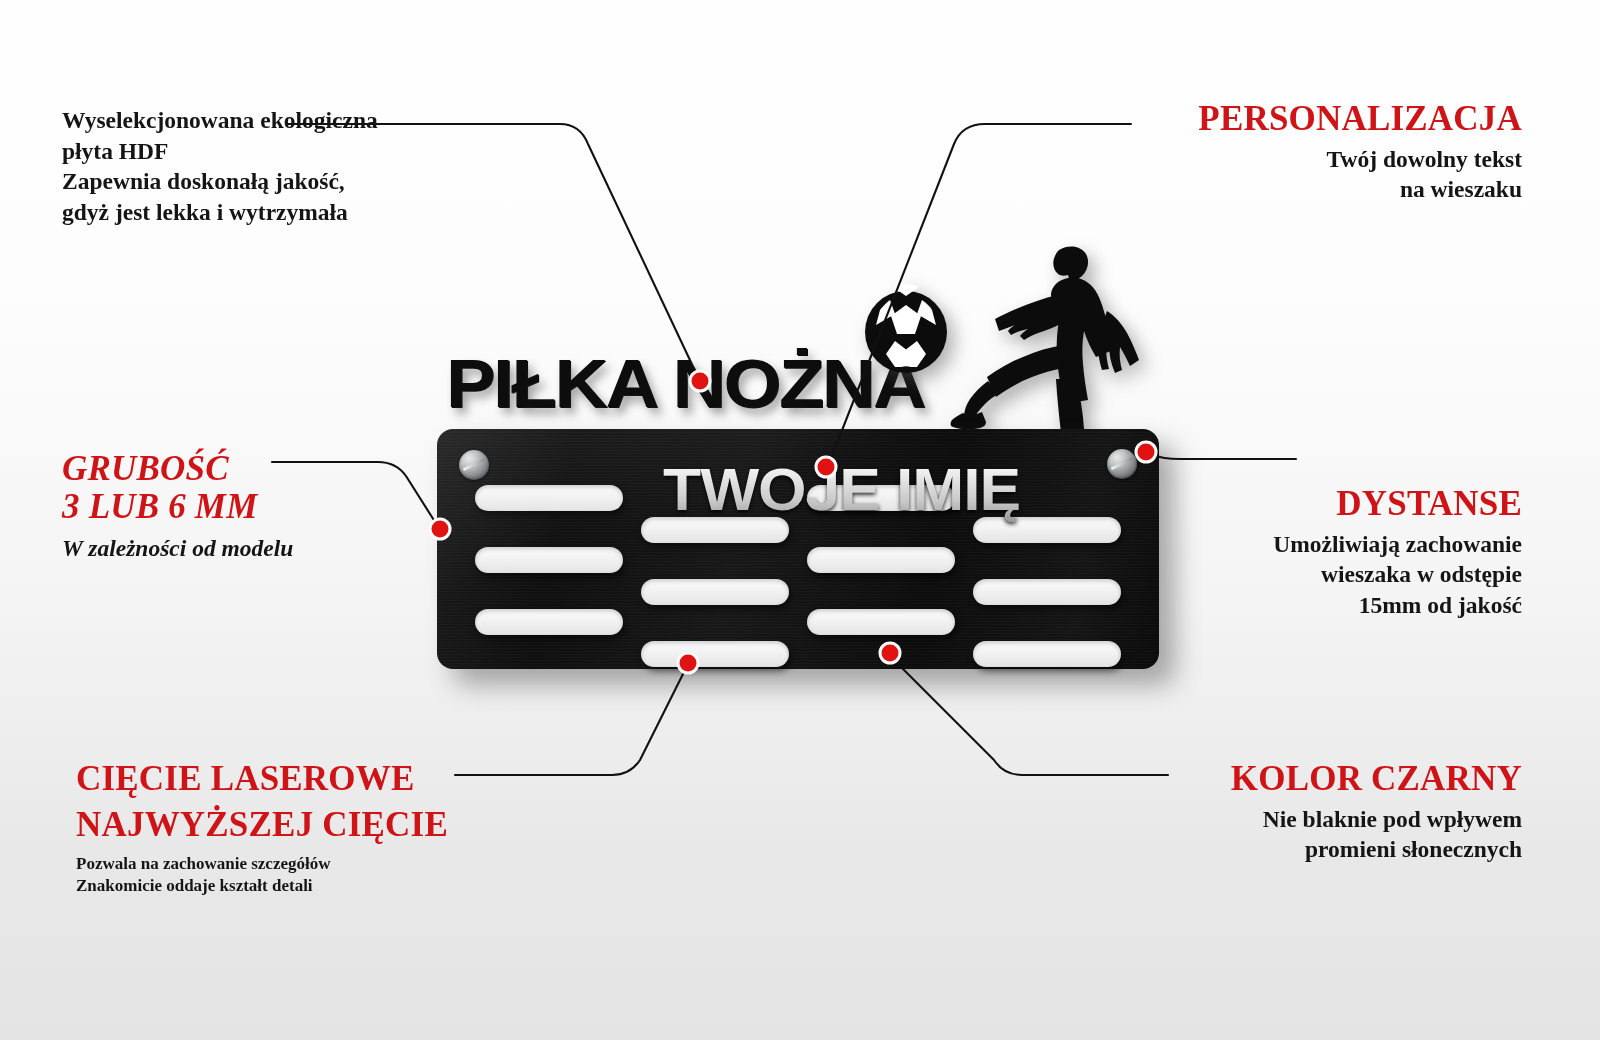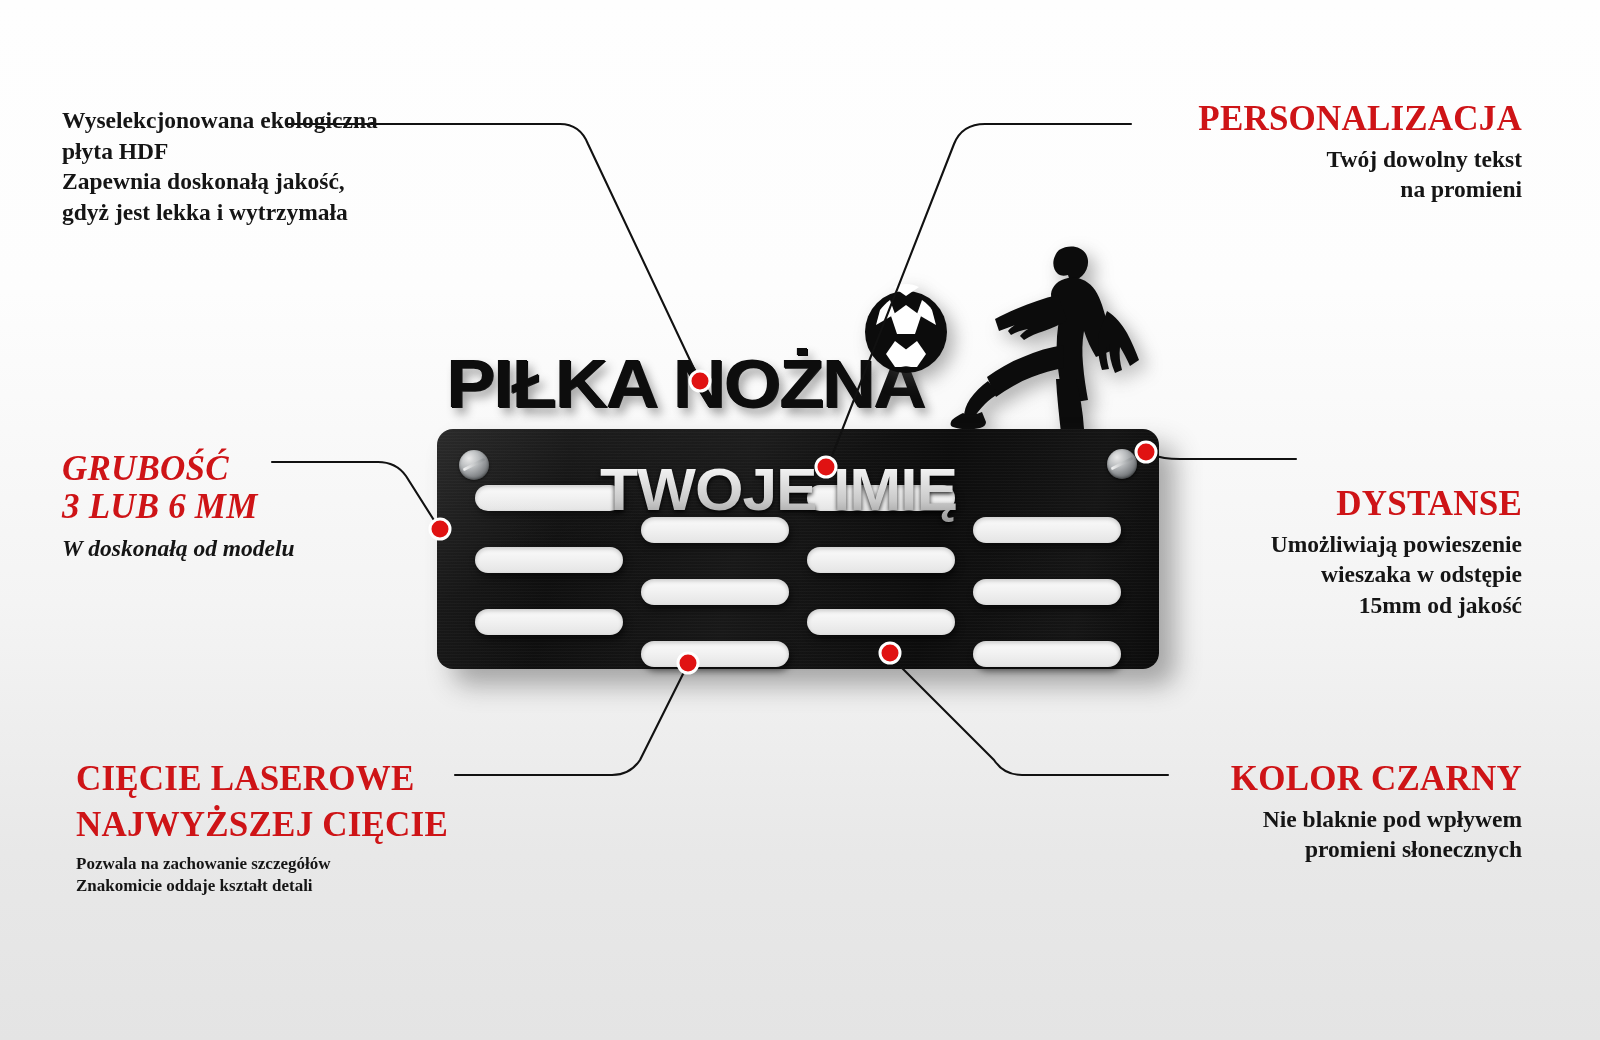--- a/index.html
+++ b/index.html
@@ -95,21 +95,21 @@
     font-family:"Liberation Sans",sans-serif;
     font-weight:bold;font-size:69px;line-height:.95;
     letter-spacing:-2px;color:#0d0d0d;
     transform:scaleX(1.07);transform-origin:left center;
     white-space:nowrap;
     text-shadow:5px 7px 9px rgba(70,70,70,.48),1px 1px 0 #000;
   }
 
   
   #title-cut{
-    position:absolute;left:600px;top:445px;width:430px;height:90px;
+    position:absolute;left:573px;top:445px;width:430px;height:90px;text-align:right;
   }
   #title-cut span{
     display:block;
     font-family:"Liberation Sans",sans-serif;
     font-weight:bold;font-size:60px;line-height:90px;
     letter-spacing:-1px;white-space:nowrap;
     transform:scaleX(1.04);transform-origin:left center;
     background:linear-gradient(180deg,#ffffff 0%,#f0f0f0 28%,#c9c9c9 62%,#9b9b9b 84%,#dcdcdc 100%);
     -webkit-background-clip:text;background-clip:text;
     color:transparent;-webkit-text-fill-color:transparent;
@@ -228,40 +228,40 @@
       <div>gdyż jest lekka i wytrzymała</div>
     </div>
   </div>
 
   <div class="callout ca-right" id="c-personalizacja">
     <div class="head">
       <span>PERSONALIZACJA</span>
     </div>
     <div class="body">
       <div>Twój dowolny tekst</div>
-      <div>na promieni</div>
+      <div>na wieszaku</div>
     </div>
   </div>
 
   <div class="callout ca-left" id="c-grubosc">
     <div class="head">
       <span>GRUBOŚĆ</span>
       <span class="l2">3 LUB 6 MM</span>
     </div>
     <div class="body">
-      <div>W doskonałą od modelu</div>
+      <div>W zależności od modelu</div>
     </div>
   </div>
 
   <div class="callout ca-right" id="c-dystanse">
     <div class="head">
       <span>DYSTANSE</span>
     </div>
     <div class="body">
-      <div>Umożliwiają powieszenie</div>
+      <div>Umożliwiają zachowanie</div>
       <div>wieszaka w odstępie</div>
       <div>15mm od jakość</div>
     </div>
   </div>
 
   <div class="callout ca-left" id="c-ciecie">
     <div class="head">
       <span>CIĘCIE LASEROWE</span>
       <span class="l2">NAJWYŻSZEJ CIĘCIE</span>
     </div>

